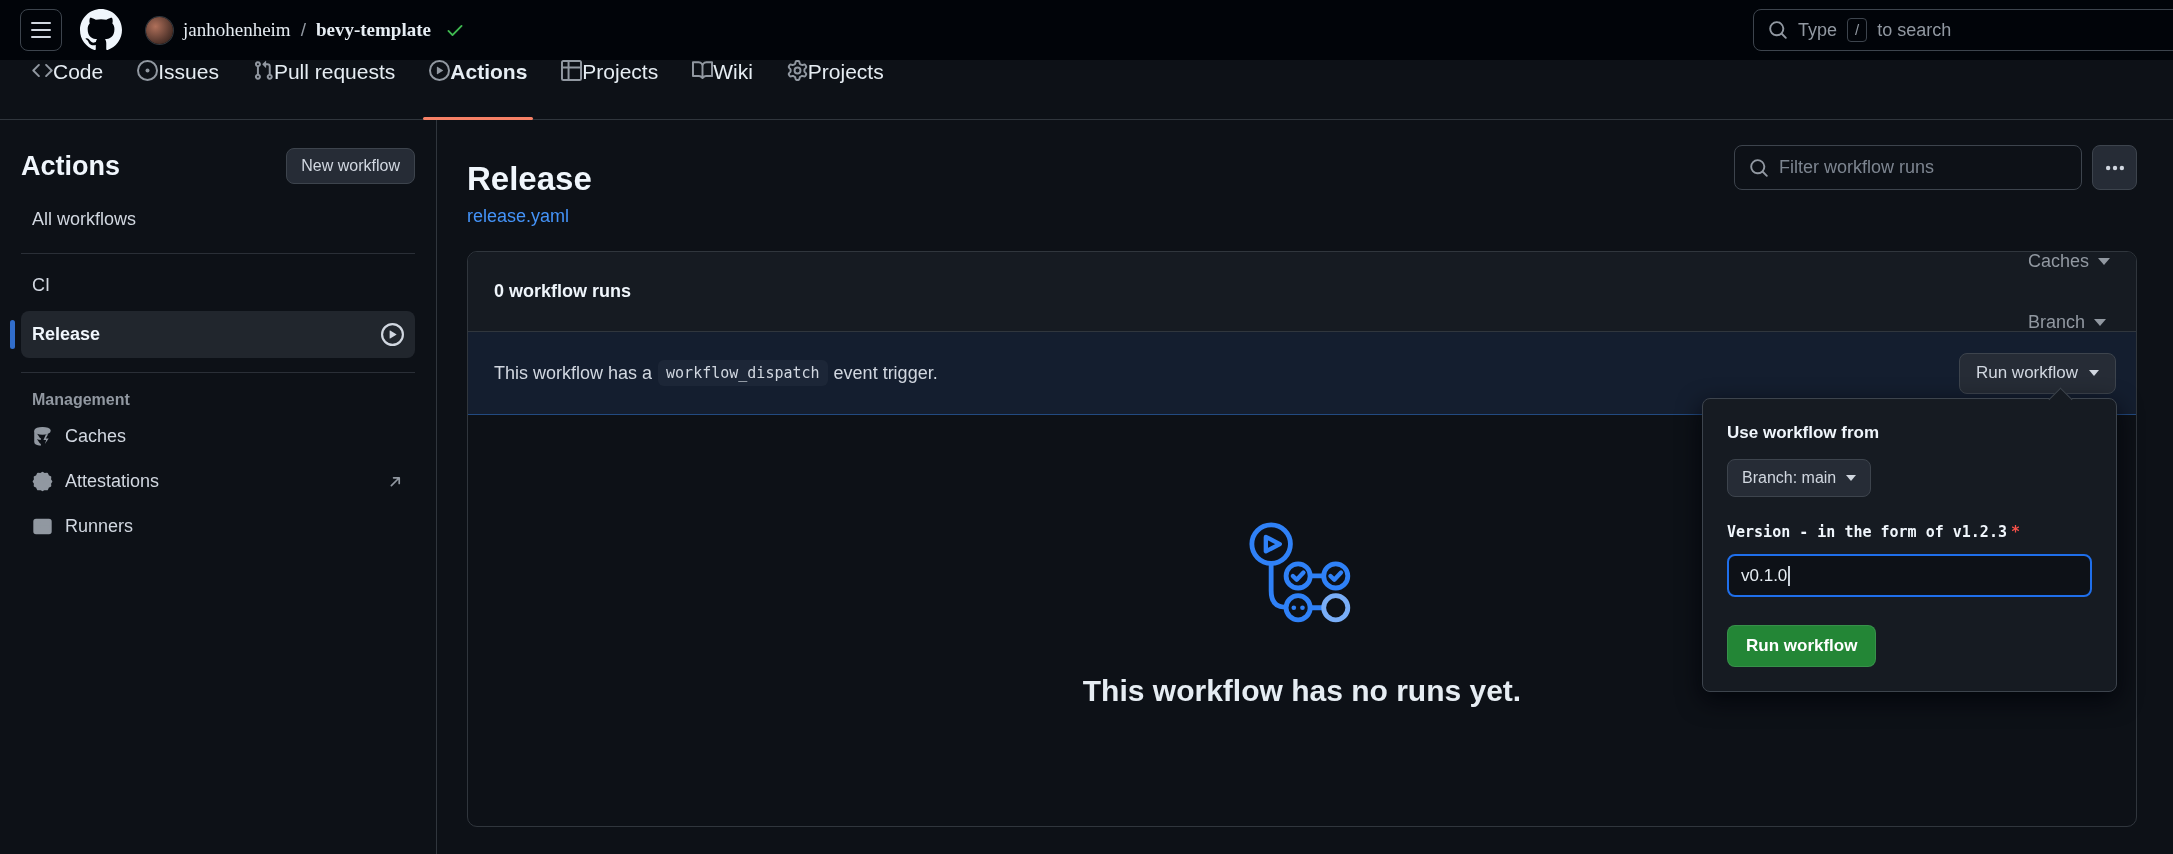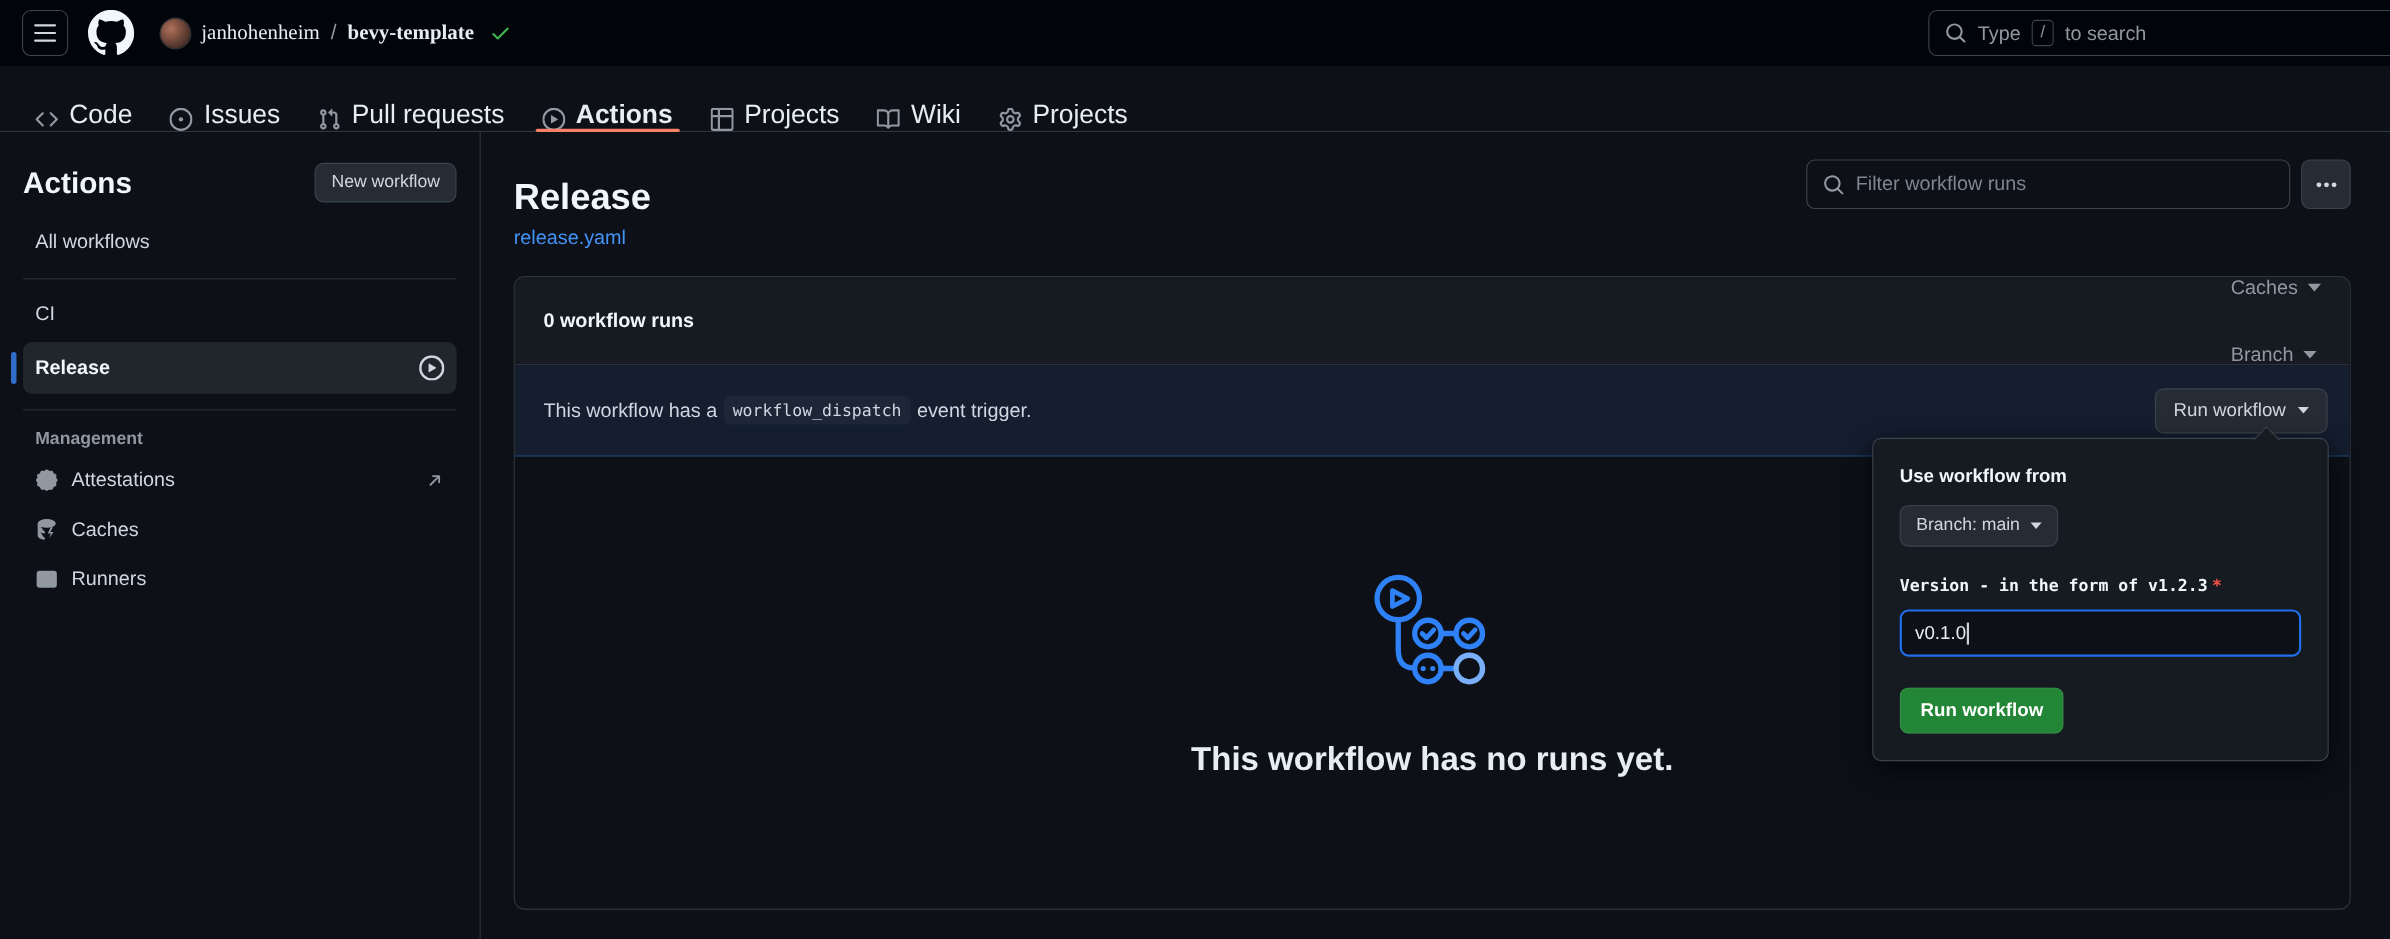--- a/index.html
+++ b/index.html
@@ -17,21 +17,21 @@
   .crumb a { color:#e6edf3; text-decoration:none;font-family:Liberation Serif, serif; }
   .crumb .sep { color:#9198a1; }
   .crumb .repo { font-weight:bold; }
   .check-green { width:20px; height:20px; fill:#3fb950; margin-left:4px; }
   .search-box { margin-left:auto; margin-right:-20px; width:440px; height:42px; border:1px solid #3d444d; border-radius:8px; display:flex; align-items:center; gap:10px; padding:0 14px; color:#9198a1; font-size:18px; cursor:text; background:#010409; }
   .search-box svg { width:20px; height:20px; fill:#9198a1; flex:none; }
   .kbd-slash { border:1px solid #3d444d; border-radius:4px; padding:0 7px; height:24px; line-height:22px; font-size:15px; color:#9198a1; }
 
   
   .repo-nav { height:60px; border-bottom:1px solid #30363d; display:flex; align-items:stretch; padding:0 18px; }
-  .tab { position:relative; display:flex; align-items:flex-end; gap:10px; padding:0 14px; margin-right:6px; font-size:24px; color:#e6edf3; cursor:pointer; }
+  .tab { position:relative; display:flex; align-items:flex-start; padding:0 14px; margin-right:6px; font-size:21px; color:#e6edf3; cursor:pointer; }
   .tab svg { width:21px; height:21px; fill:#9198a1; }
   .tab.active { font-weight:bold; }
   .tab .underline { position:absolute; left:8px; right:8px; bottom:-1px; height:3px; background:#f78166; border-radius:3px; }
 
   
   .body-row { display:flex; height:734px; }
 
   
   .sidebar { width:437px; flex:none; border-right:1px solid #30363d; padding:28px 21px 0 21px; }
   .sidebar-head { display:flex; align-items:center; justify-content:space-between; }
@@ -46,21 +46,21 @@
   .side-item.selected .bar { position:absolute; left:-11px; top:9px; bottom:9px; width:5px; border-radius:3px; background:#316dca; }
   .side-item.selected .play { width:23px; height:23px; fill:#d1d7e0; }
   .divider { border-top:1px solid #2a2f37; margin:14px 0 12px 0; }
   .section-label { color:#9198a1; font-size:16px; font-weight:bold; padding:6px 11px 2px 11px; margin-top:6px; }
 
   
   .main { flex:1; position:relative; padding:0 36px 0 30px; }
   .page-title { margin-top:40px; font-size:33px; font-weight:600; color:#f0f6fc; }
   .file-link { display:inline-block; margin-top:8px; font-size:18px; color:#4493f8; text-decoration:none; cursor:pointer; }
   .filter-wrap { position:absolute; top:25px; right:36px; display:flex; gap:10px; }
-  .filter-input { width:440px; height:45px; background:#0d1117; border:1px solid #3d444d; border-radius:8px; display:flex; align-items:center; gap:10px; padding:0 14px; }
+  .filter-input { width:348px; height:45px; background:#0d1117; border:1px solid #3d444d; border-radius:8px; display:flex; align-items:center; gap:10px; padding:0 14px; }
   .filter-input svg { width:20px; height:20px; fill:#9198a1; flex:none; }
   .filter-input input { background:transparent; border:none; outline:none; color:#e6edf3; font-size:18px; width:100%; font-family:inherit; }
   .filter-input input::placeholder { color:#7d8590; }
   .kebab-btn { width:45px; height:45px; background:#262c36; border:1px solid #3d444d; border-radius:8px; display:flex; align-items:center; justify-content:center; cursor:pointer; }
   .kebab-btn svg { width:22px; height:22px; fill:#d1d7e0; }
 
   
   .runs-box { margin-top:24px; border:1px solid #30363d; border-radius:10px; height:576px; display:flex; flex-direction:column; overflow:hidden; }
   .runs-head { height:80px; flex:none; background:#161b22; border-bottom:1px solid #30363d; display:flex; align-items:center; padding:0 26px; }
   .runs-count { font-size:18px; font-weight:bold; color:#f0f6fc; }
@@ -184,35 +184,35 @@
         <span class="bar"></span>
         <span class="grow">Release</span>
         <svg class="play" viewBox="0 0 16 16" aria-hidden="true">
             <path d="M8 0a8 8 0 1 1 0 16A8 8 0 0 1 8 0ZM1.5 8a6.5 6.5 0 1 0 13 0 6.5 6.5 0 0 0-13 0Zm4.879-2.773 4.264 2.559a.25.25 0 0 1 0 .428l-4.264 2.559A.25.25 0 0 1 6 10.559V5.442a.25.25 0 0 1 .379-.215Z"></path>
           </svg>
       </div>
       <div class="divider"></div>
       <div class="section-label">Management</div>
       <div class="side-item">
         <svg viewBox="0 0 16 16" fill="none" stroke="#9198a1" stroke-width="1.4" aria-hidden="true">
+            <ellipse cx="8" cy="3.7" rx="5.6" ry="2.3"></ellipse>
+            <path d="M2.4 3.7v4.1c0 1.1 1.9 2 4.3 2.2M2.4 8v4.1c0 1.1 1.9 2 4.3 2.2"></path>
+            <path d="M12.3 6.3l-1.8 3.3h2.2l-2.9 4.1 1-3h-2.1l2-4.4z" fill="#9198a1" stroke="none"></path>
+          </svg>
+        <span>Caches</span>
+      </div>
+      <div class="side-item">
+        <svg viewBox="0 0 16 16" fill="none" stroke="#9198a1" stroke-width="1.4" aria-hidden="true">
             <path d="M8 1.3l1.6 1 1.9-.2.8 1.7 1.7.8-.2 1.9 1 1.5-1 1.5.2 1.9-1.7.8-.8 1.7-1.9-.2-1.6 1-1.6-1-1.9.2-.8-1.7-1.7-.8.2-1.9-1-1.5 1-1.5-.2-1.9 1.7-.8.8-1.7 1.9.2z" stroke-linejoin="round"></path>
             <path d="M5.6 8.1l1.7 1.7 3.1-3.4" stroke-linecap="round" stroke-linejoin="round"></path>
           </svg>
         <span class="grow">Attestations</span>
         <svg class="ext" viewBox="0 0 16 16" fill="#9198a1" aria-hidden="true">
             <path d="M4.22 11.78a.75.75 0 0 1 0-1.06L9.94 5H6.75a.75.75 0 0 1 0-1.5h5a.75.75 0 0 1 .75.75v5a.75.75 0 0 1-1.5 0V6.06l-5.72 5.72a.75.75 0 0 1-1.06 0Z"></path>
           </svg>
-      </div>
-      <div class="side-item">
-        <svg viewBox="0 0 16 16" fill="none" stroke="#9198a1" stroke-width="1.4" aria-hidden="true">
-            <ellipse cx="8" cy="3.7" rx="5.6" ry="2.3"></ellipse>
-            <path d="M2.4 3.7v4.1c0 1.1 1.9 2 4.3 2.2M2.4 8v4.1c0 1.1 1.9 2 4.3 2.2"></path>
-            <path d="M12.3 6.3l-1.8 3.3h2.2l-2.9 4.1 1-3h-2.1l2-4.4z" fill="#9198a1" stroke="none"></path>
-          </svg>
-        <span>Caches</span>
       </div>
       <div class="side-item">
         <svg viewBox="0 0 16 16" fill="none" stroke="#9198a1" stroke-width="1.4" aria-hidden="true">
             <rect x="1.7" y="2.8" width="12.6" height="10.4" rx="1.4"></rect>
             <path d="M1.7 6.3h12.6M1.7 9.8h12.6"></path>
             <path d="M4.2 4.6h2M4.2 8.1h2M4.2 11.6h2" stroke-linecap="round"></path>
           </svg>
         <span>Runners</span>
       </div>
     </aside>

